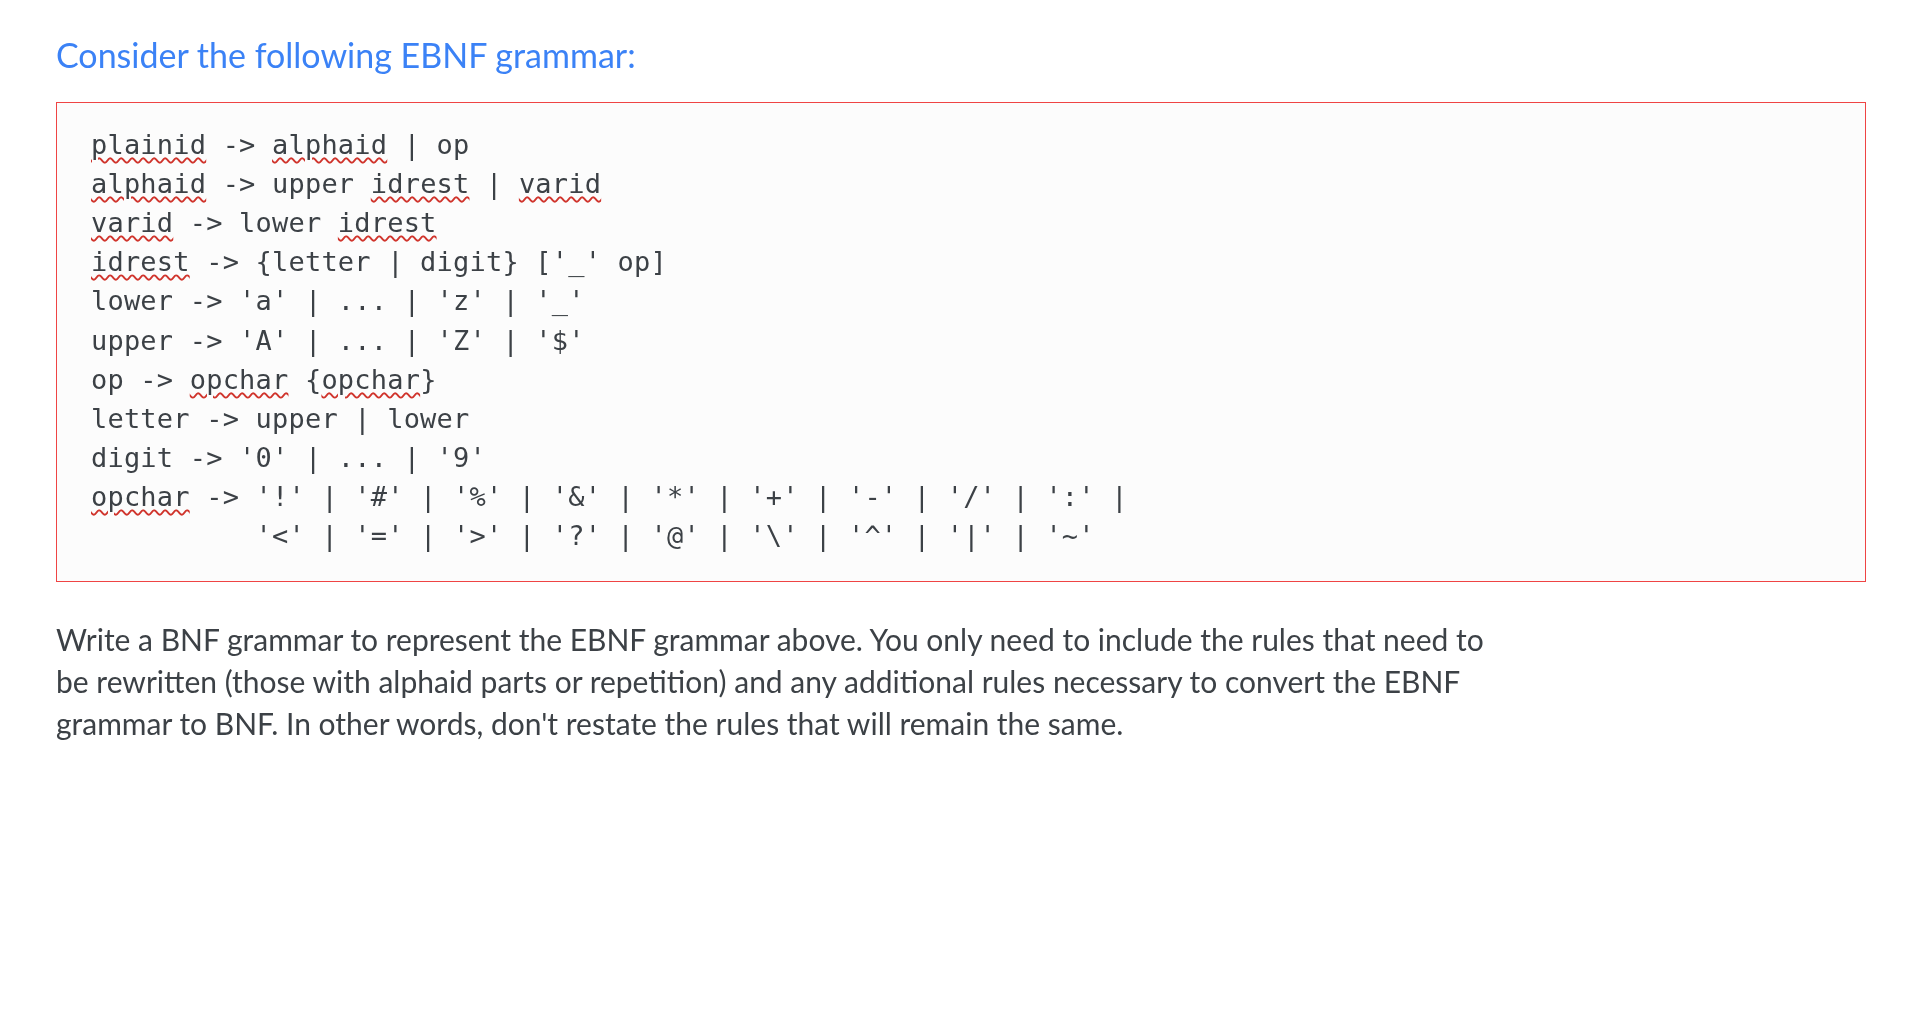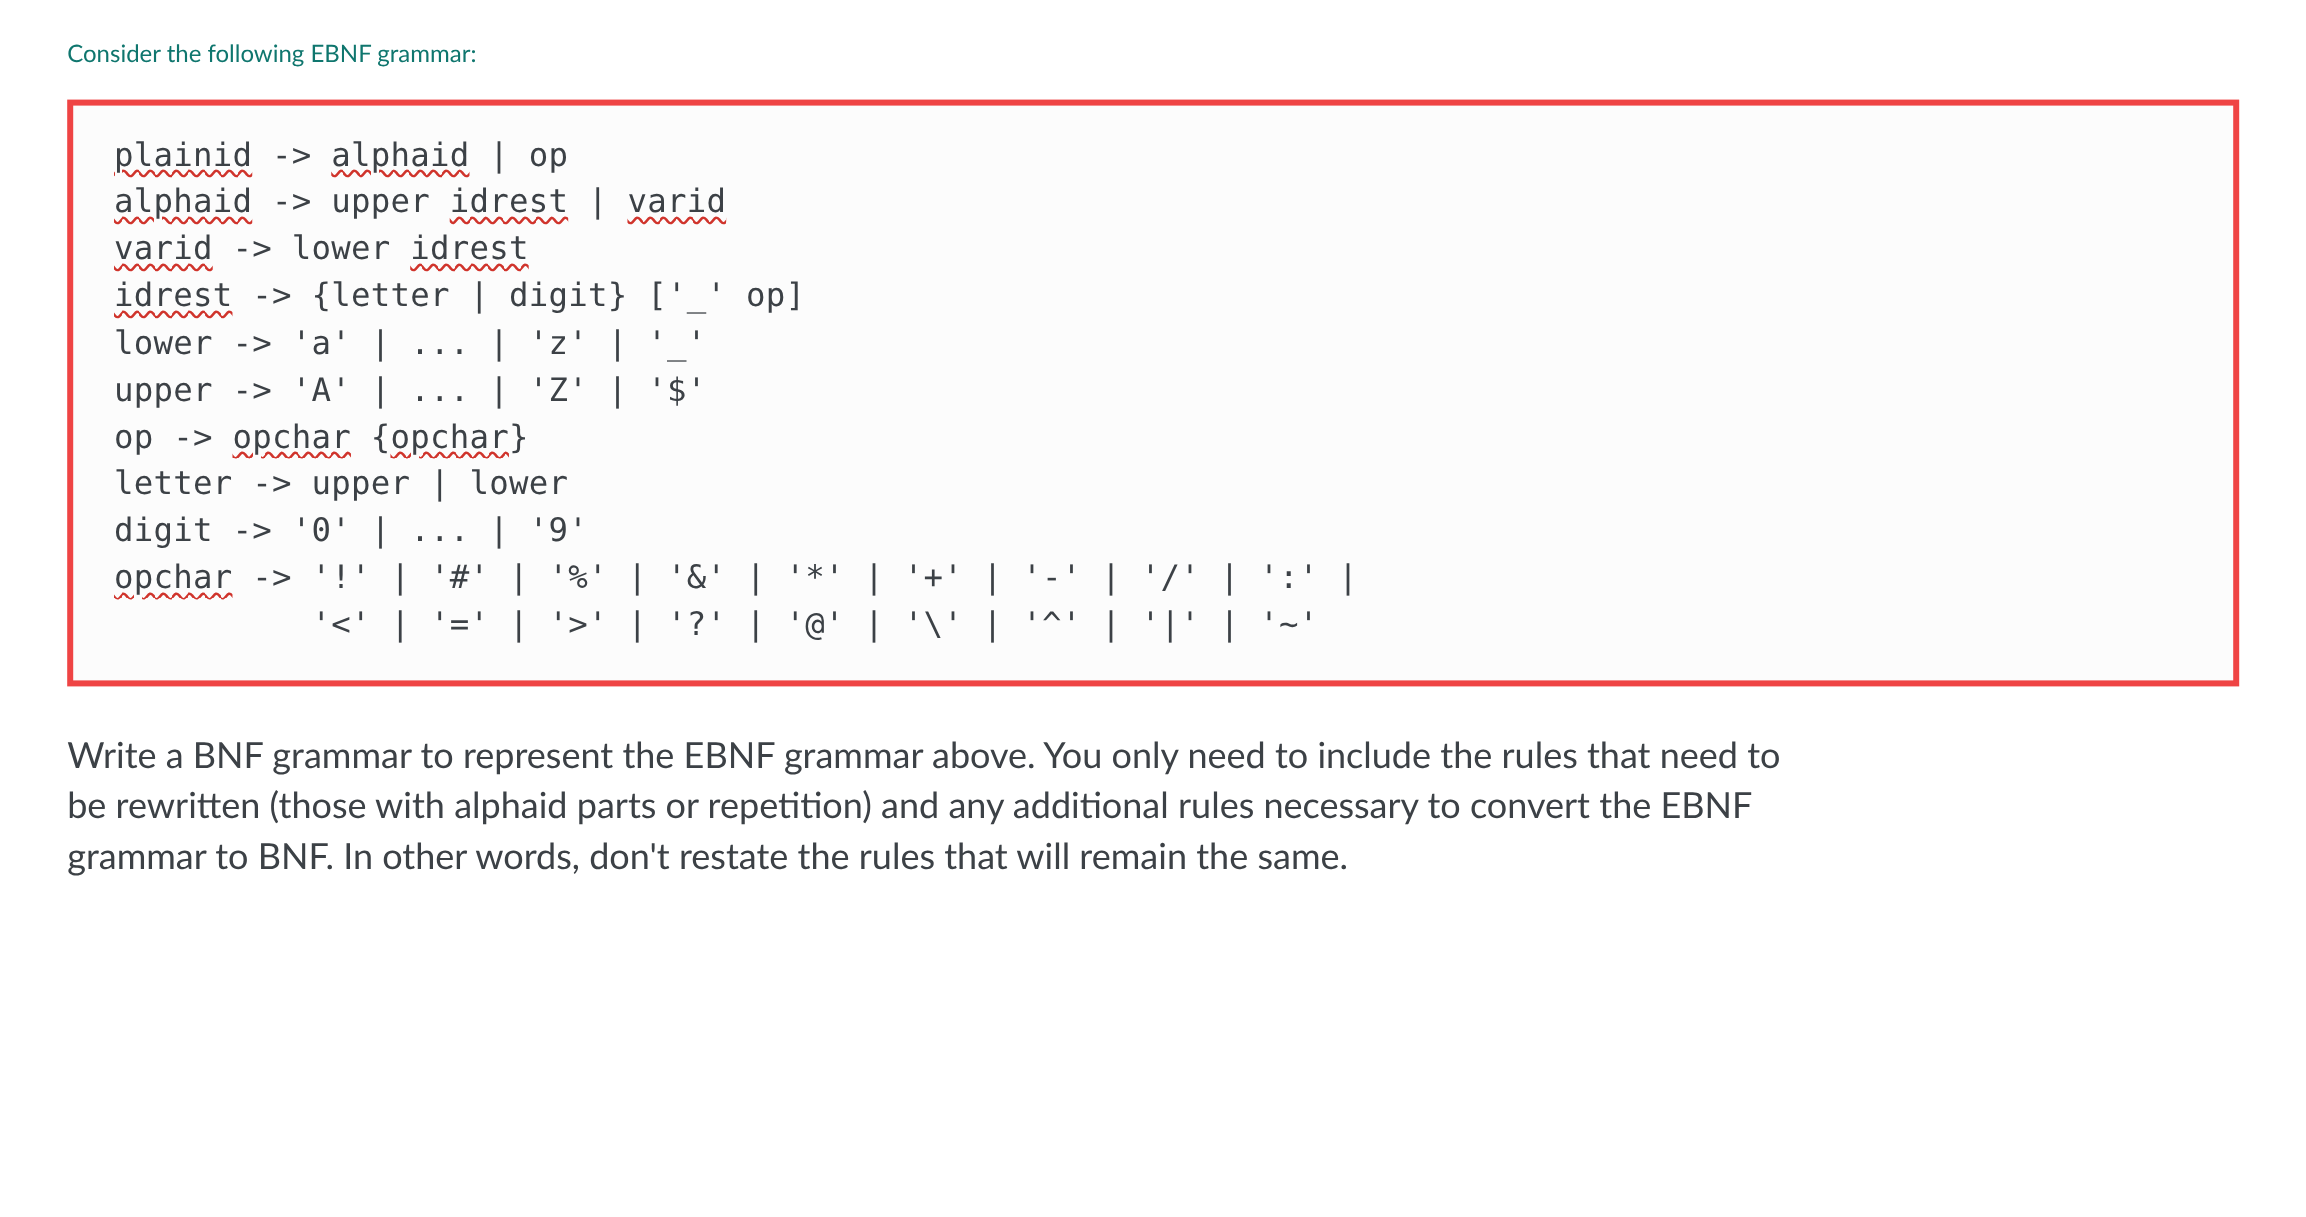--- a/index.html
+++ b/index.html
@@ -10,27 +10,27 @@
   }
   body {
     font-family: "Lato", "Helvetica Neue", Helvetica, Arial, sans-serif;
     color: #3b4045;
     font-size: 30px;
   }
   .container {
     padding: 32px 56px 40px 56px;
   }
   .intro {
-    font-size: 20px;
+    font-size: 34px;
     line-height: 1.35;
-    color: #0f766e;
+    color: #3b82f6;
     margin: 0 0 24px 0;
   }
   .codebox {
-    border: 5px solid #ef4444;
+    border: 1px solid #ef4444;
     background: #fcfcfc;
     padding: 22px 30px 26px 34px;
     margin: 0 0 36px 0;
   }
   .codebox pre {
     margin: 0;
     font-family: "DejaVu Sans Mono", "Menlo", "Consolas", "Liberation Mono", monospace;
     font-size: 27px;
     line-height: 1.45;
     color: #3c4146;

